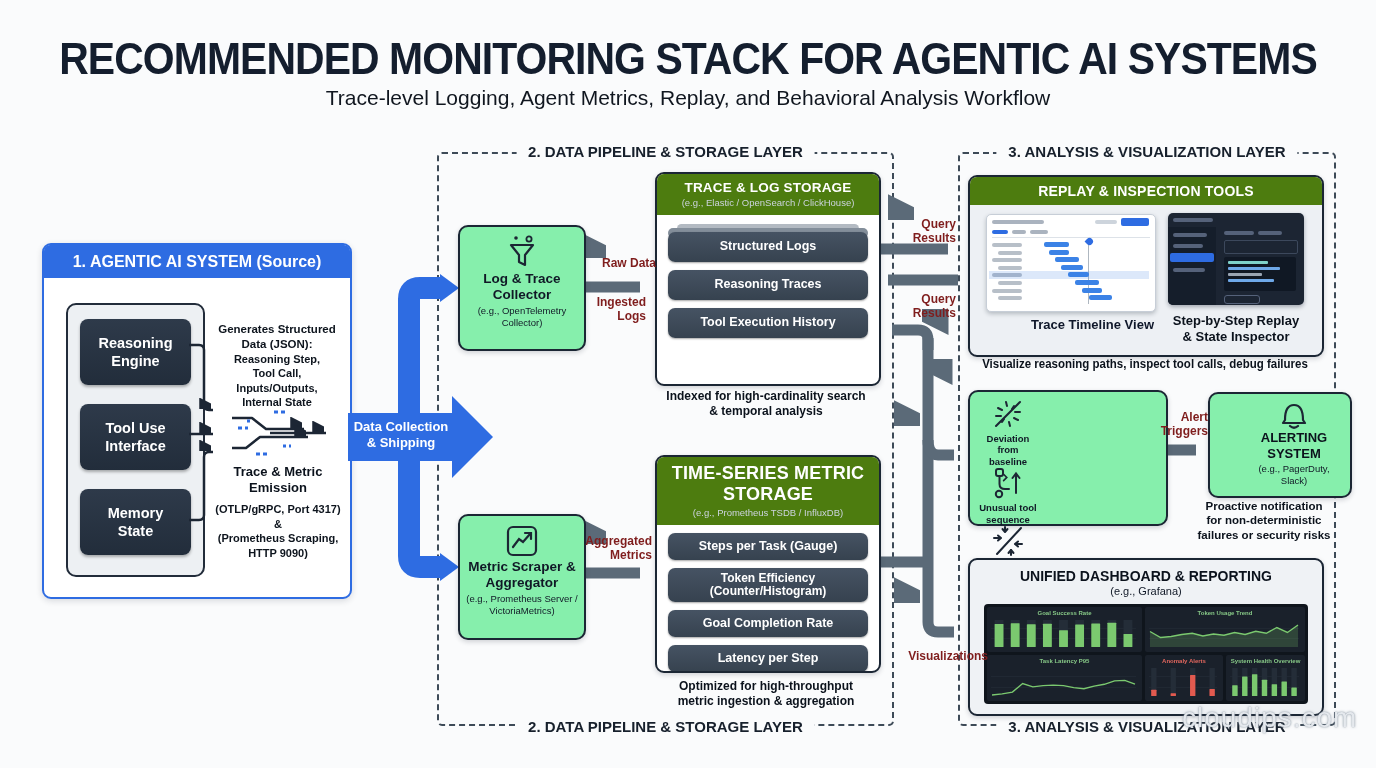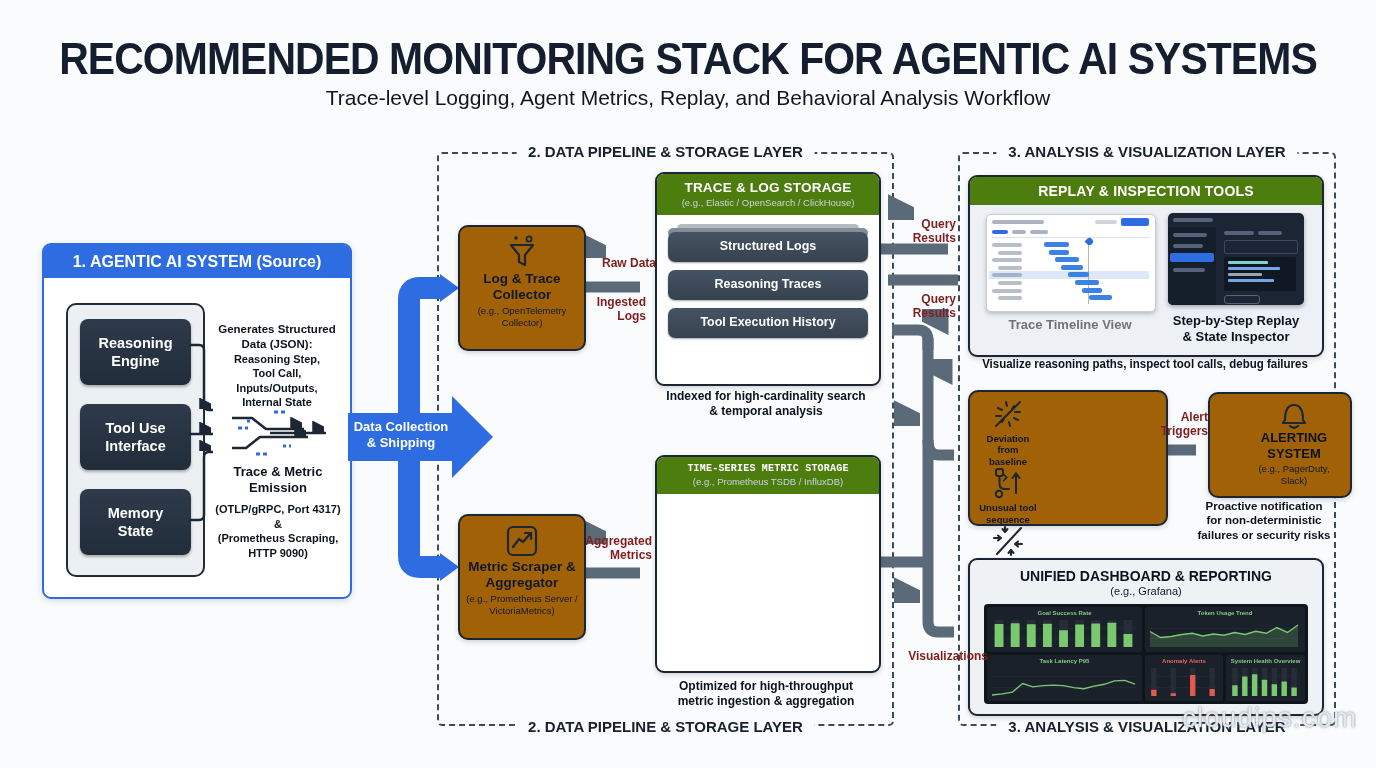--- a/index.html
+++ b/index.html
@@ -10,21 +10,21 @@
   .b{font-weight:700;}
   
   .h1{font-size:44px;font-weight:800;color:#141e2e;letter-spacing:-1px;white-space:nowrap;
       transform:scaleX(0.93);transform-origin:center;}
   .h2{font-size:21px;color:#10161f;white-space:nowrap;}
   
   .dashed-box{position:absolute;border:2.5px dashed #3d4a57;border-radius:5px;z-index:2;}
   .dash-label{position:absolute;left:50%;transform:translateX(-50%);background:#fafbfc;
       padding:0 12px;font-size:15px;font-weight:800;color:#17202c;white-space:nowrap;z-index:3;}
   
-  .lightbox{position:absolute;background:#a16207;border:2px solid #1b2634;border-radius:10px;
+  .lightbox{position:absolute;background:#86efac;border:2px solid #1b2634;border-radius:10px;
       box-shadow:0 2px 5px rgba(20,30,45,.18);z-index:10;}
   .darkhead-box{position:absolute;background:#ffffff;border:2px solid #1b2634;border-radius:9px;
       box-shadow:0 2px 5px rgba(20,30,45,.18);z-index:10;overflow:hidden;}
   .darkhead{background:#4d7c0f;color:#fff;text-align:center;padding:6px 4px 7px;}
   .darkhead .t{font-weight:800;font-size:13.5px;letter-spacing:.2px;}
   .darkhead .s{font-size:9.5px;color:#ccd4de;margin-top:2px;white-space:nowrap;}
   .pill{background:linear-gradient(180deg,#465363,#36424f);border-radius:7px;color:#fff;
       font-weight:700;font-size:12.5px;display:flex;align-items:center;justify-content:center;
       margin:8px 11px 0;text-align:center;line-height:1.1;box-shadow:0 1px 2px rgba(0,0,0,.35);}
   .stack-strip{border-radius:6px;margin:0 auto;}
@@ -193,22 +193,28 @@
       <div class="pill" style="height:30px;">Tool Execution History</div>
     </div>
   </div>
   <div class="cap" style="left:638px;top:389px;width:256px;">
     <div>Indexed for high-cardinality search</div>
     <div>&amp; temporal analysis</div>
   </div>
 
   <div class="darkhead-box" style="left:655px;top:455px;width:222px;height:214px;">
     <div class="darkhead">
-      <div class="t" style="font-size:10px;font-family:Liberation Mono, monospace;">TIME-SERIES METRIC STORAGE</div>
+      <div class="t" style="font-size:18px;">TIME-SERIES METRIC STORAGE</div>
       <div class="s">(e.g., Prometheus TSDB / InfluxDB)</div>
+    </div>
+    <div>
+      <div class="pill" style="height:27px;">Steps per Task (Gauge)</div>
+      <div class="pill" style="height:34px;font-size:12px;padding:0 6px;">Token Efficiency (Counter/Histogram)</div>
+      <div class="pill" style="height:27px;">Goal Completion Rate</div>
+      <div class="pill" style="height:27px;">Latency per Step</div>
     </div>
   </div>
   <div class="cap" style="left:638px;top:679px;width:256px;">
     <div>Optimized for high-throughput</div>
     <div>metric ingestion &amp; aggregation</div>
   </div>
 
   <div class="dashed-box" style="left:958px;top:152px;width:374px;height:570px;">
     <div class="dash-label" style="top:-11px;">3. ANALYSIS &amp; VISUALIZATION LAYER</div>
     <div class="dash-label" style="bottom:-11px;">3. ANALYSIS &amp; VISUALIZATION LAYER</div>
@@ -265,21 +271,21 @@
       <div class="abs microbar dk" style="left:90px;top:18px;width:24px;"></div>
       <div class="abs" style="left:56px;top:27px;width:72px;height:12px;border:1px solid #3c485c;border-radius:2px;"></div>
       <div class="abs" style="left:56px;top:44px;width:72px;height:34px;background:#101824;border-radius:2px;">
         <div class="abs" style="left:4px;top:4px;width:40px;height:3px;background:#7fd1c8;border-radius:1px;"></div>
         <div class="abs" style="left:4px;top:10px;width:52px;height:3px;background:#6ea8e8;border-radius:1px;"></div>
         <div class="abs" style="left:4px;top:16px;width:34px;height:3px;background:#9aa5b3;border-radius:1px;"></div>
         <div class="abs" style="left:4px;top:22px;width:46px;height:3px;background:#6ea8e8;border-radius:1px;"></div>
       </div>
       <div class="abs" style="left:56px;top:82px;width:34px;height:7px;border:1px solid #55627a;border-radius:3px;"></div>
     </div>
-    <div class="abs ctr b" style="left:16px;top:140px;width:168px;font-size:13px;color:#737373;">Trace Timeline View</div>
+    <div class="abs ctr b" style="left:16px;top:140px;width:168px;font-size:13px;color:#0f172a;text-align:right;">Trace Timeline View</div>
     <div class="abs ctr b" style="left:198px;top:136px;width:136px;font-size:13px;line-height:1.25;color:#0b121c;">
       <div>Step-by-Step Replay</div>
       <div>&amp; State Inspector</div>
     </div>
   </div>
   <div class="cap" style="left:958px;top:357px;width:374px;font-size:12.5px;white-space:nowrap;transform:scaleX(0.92);transform-origin:center;">Visualize reasoning paths, inspect tool calls, debug failures</div>
 
   <div class="lightbox" style="left:968px;top:390px;width:196px;height:132px;">
     <div style="display:flex;justify-content:space-around;margin-top:6px;padding:0 8px;flex-direction:column;">
       <div class="ctr" style="width:60px;">

